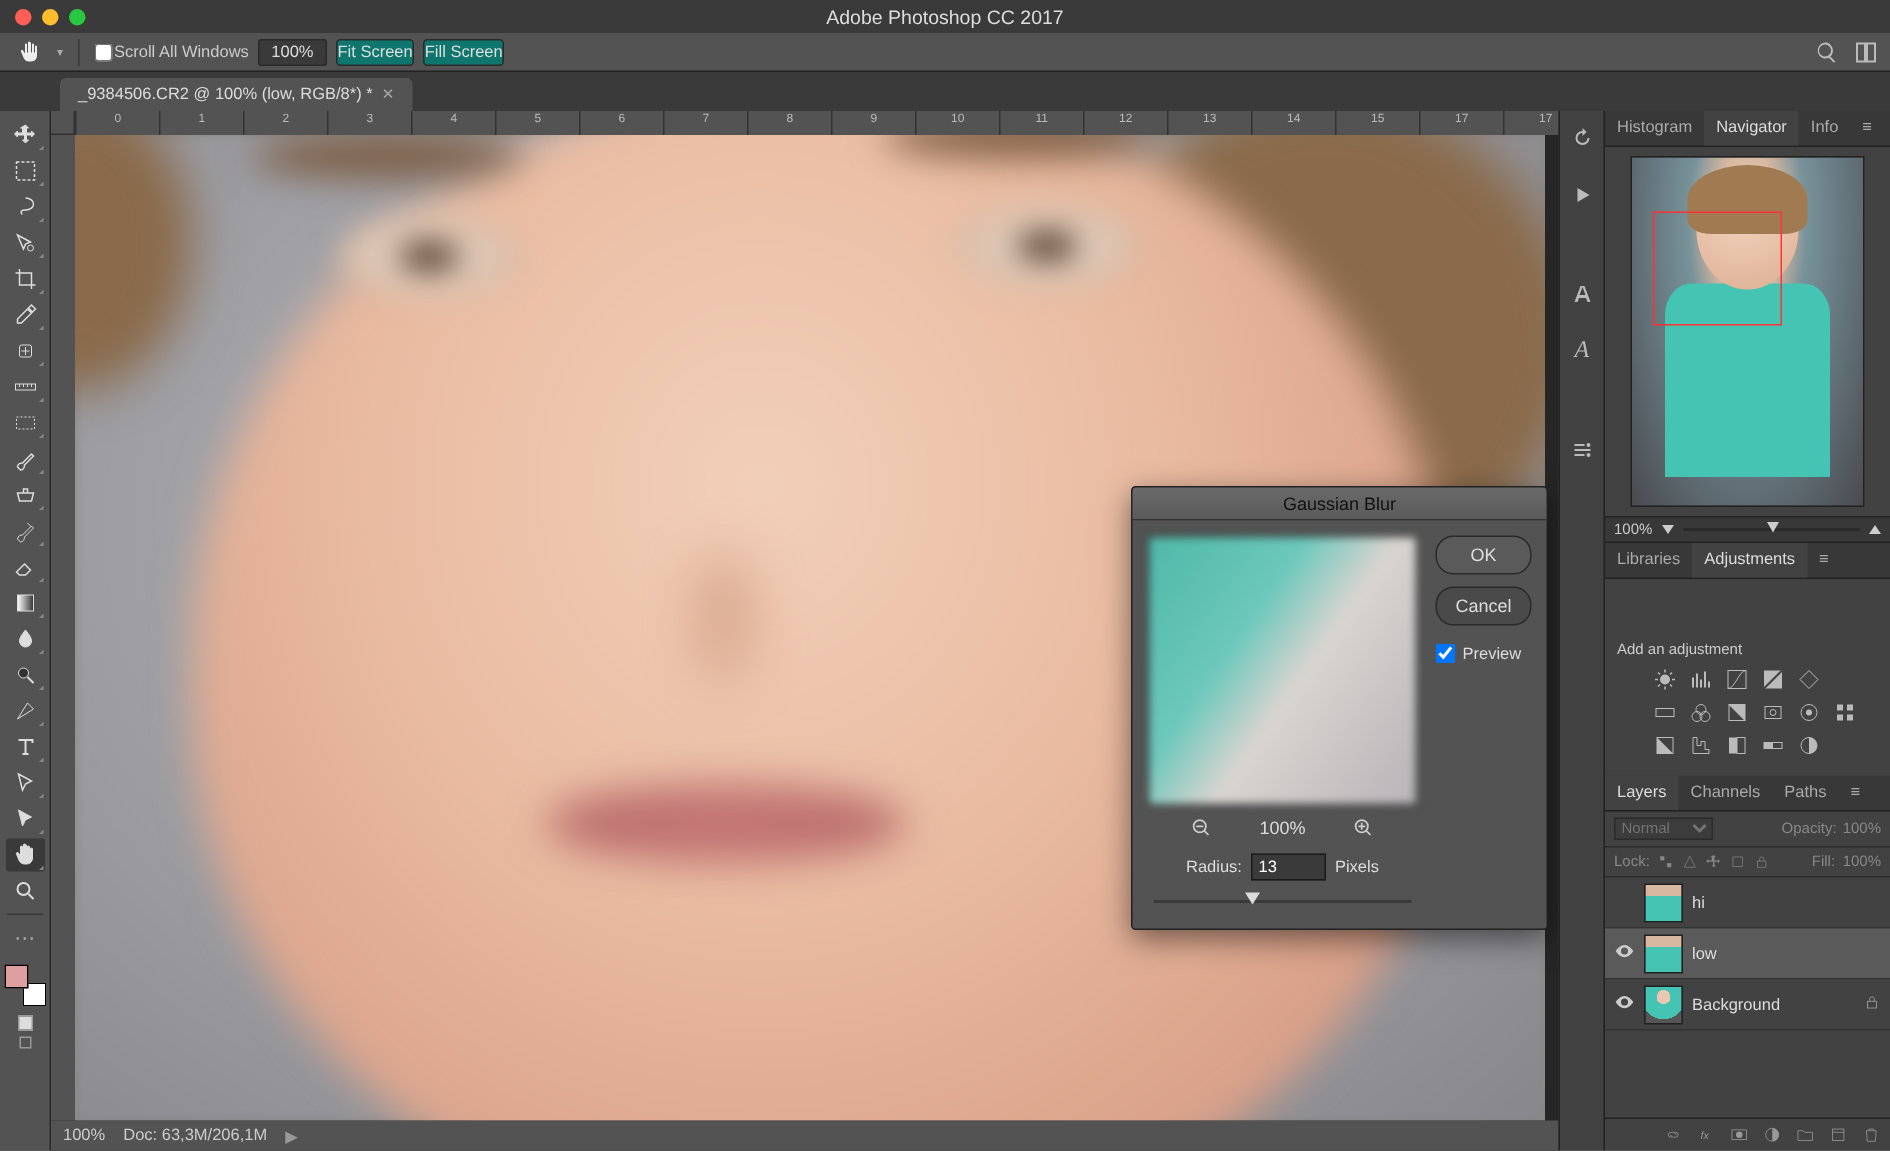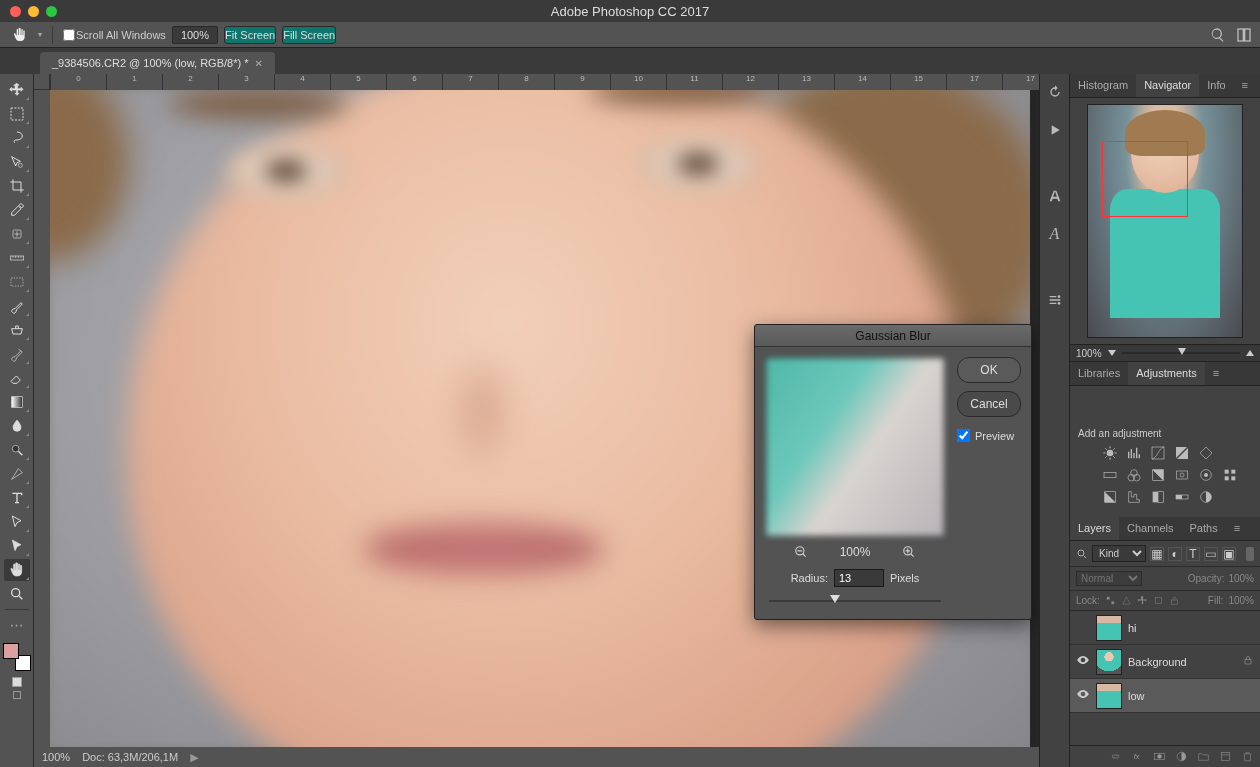--- a/index.html
+++ b/index.html
@@ -546,33 +546,20 @@
           </svg>
       </div>
     </div>
 
     <div class="ptabs">
       <div class="ptab active">Layers</div>
       <div class="ptab">Channels</div>
       <div class="ptab">Paths</div>
       <div class="ptab menu">≡</div>
     </div>
-    <div class="layer-filter">
-      <svg width="12" height="12" viewBox="0 0 24 24" fill="#aaa">
-          <circle cx="10" cy="10" r="6" fill="none" stroke="#aaa" stroke-width="2"></circle>
-          <path d="M15 15l5 5" stroke="#aaa" stroke-width="2"></path>
-        </svg>
-      <select><option>Kind</option></select>
-      <span class="fi">▦</span>
-      <span class="fi">◐</span>
-      <span class="fi">T</span>
-      <span class="fi">▭</span>
-      <span class="fi">▣</span>
-      <span style="margin-left:auto;width:8px;height:14px;background:#666;border-radius:2px;"></span>
-    </div>
     <div class="layer-blend">
       <select disabled=""><option>Normal</option></select>
       <span class="r">Opacity:</span>
       <span>100%</span>
     </div>
     <div class="layer-lock">
       <span>Lock:</span>
       <svg viewBox="0 0 24 24">
           <rect x="4" y="4" width="6" height="6"></rect>
           <rect x="14" y="14" width="6" height="6"></rect>
@@ -591,39 +578,39 @@
           <path d="M9 11V8a3 3 0 016 0v3" fill="none" stroke="#888"></path>
         </svg>
       <span class="r">Fill:</span>
       <span>100%</span>
     </div>
     <div class="layers-list" id="layers-list">
         <div class="layer">
           <span class="eye"></span>
           <span class="lthumb"></span>
           <span class="lname">hi</span>
+        </div>
+        <div class="layer selected">
+          <span class="eye"><svg viewBox="0 0 24 24">
+              <path d="M12 5c5 0 9 5 10 7-1 2-5 7-10 7S3 14 2 12c1-2 5-7 10-7zm0 3a4 4 0 100 8 4 4 0 000-8z"></path>
+            </svg></span>
+          <span class="lthumb"></span>
+          <span class="lname">low</span>
         </div>
         <div class="layer">
           <span class="eye"><svg viewBox="0 0 24 24">
               <path d="M12 5c5 0 9 5 10 7-1 2-5 7-10 7S3 14 2 12c1-2 5-7 10-7zm0 3a4 4 0 100 8 4 4 0 000-8z"></path>
             </svg></span>
           <span class="lthumb bg"></span>
           <span class="lname">Background</span>
           <span class="lock"><svg viewBox="0 0 24 24">
               <rect x="6" y="11" width="12" height="9" fill="none" stroke="#aaa"></rect>
               <path d="M9 11V8a3 3 0 016 0v3" fill="none" stroke="#aaa"></path>
             </svg></span>
         </div>
-        <div class="layer selected">
-          <span class="eye"><svg viewBox="0 0 24 24">
-              <path d="M12 5c5 0 9 5 10 7-1 2-5 7-10 7S3 14 2 12c1-2 5-7 10-7zm0 3a4 4 0 100 8 4 4 0 000-8z"></path>
-            </svg></span>
-          <span class="lthumb"></span>
-          <span class="lname">low</span>
-        </div>
       </div>
     <div class="layers-footer">
       <svg viewBox="0 0 24 24">
           <path d="M9 12a3 3 0 003 3h3a3 3 0 000-6h-1M15 12a3 3 0 00-3-3H9a3 3 0 000 6h1" fill="none" stroke="#999"></path>
         </svg>
       <svg viewBox="0 0 24 24">
           <text x="5" y="17" font-size="13" fill="#999" font-style="italic">fx</text>
         </svg>
       <svg viewBox="0 0 24 24">
           <rect x="3" y="6" width="18" height="12" fill="none" stroke="#999"></rect>

